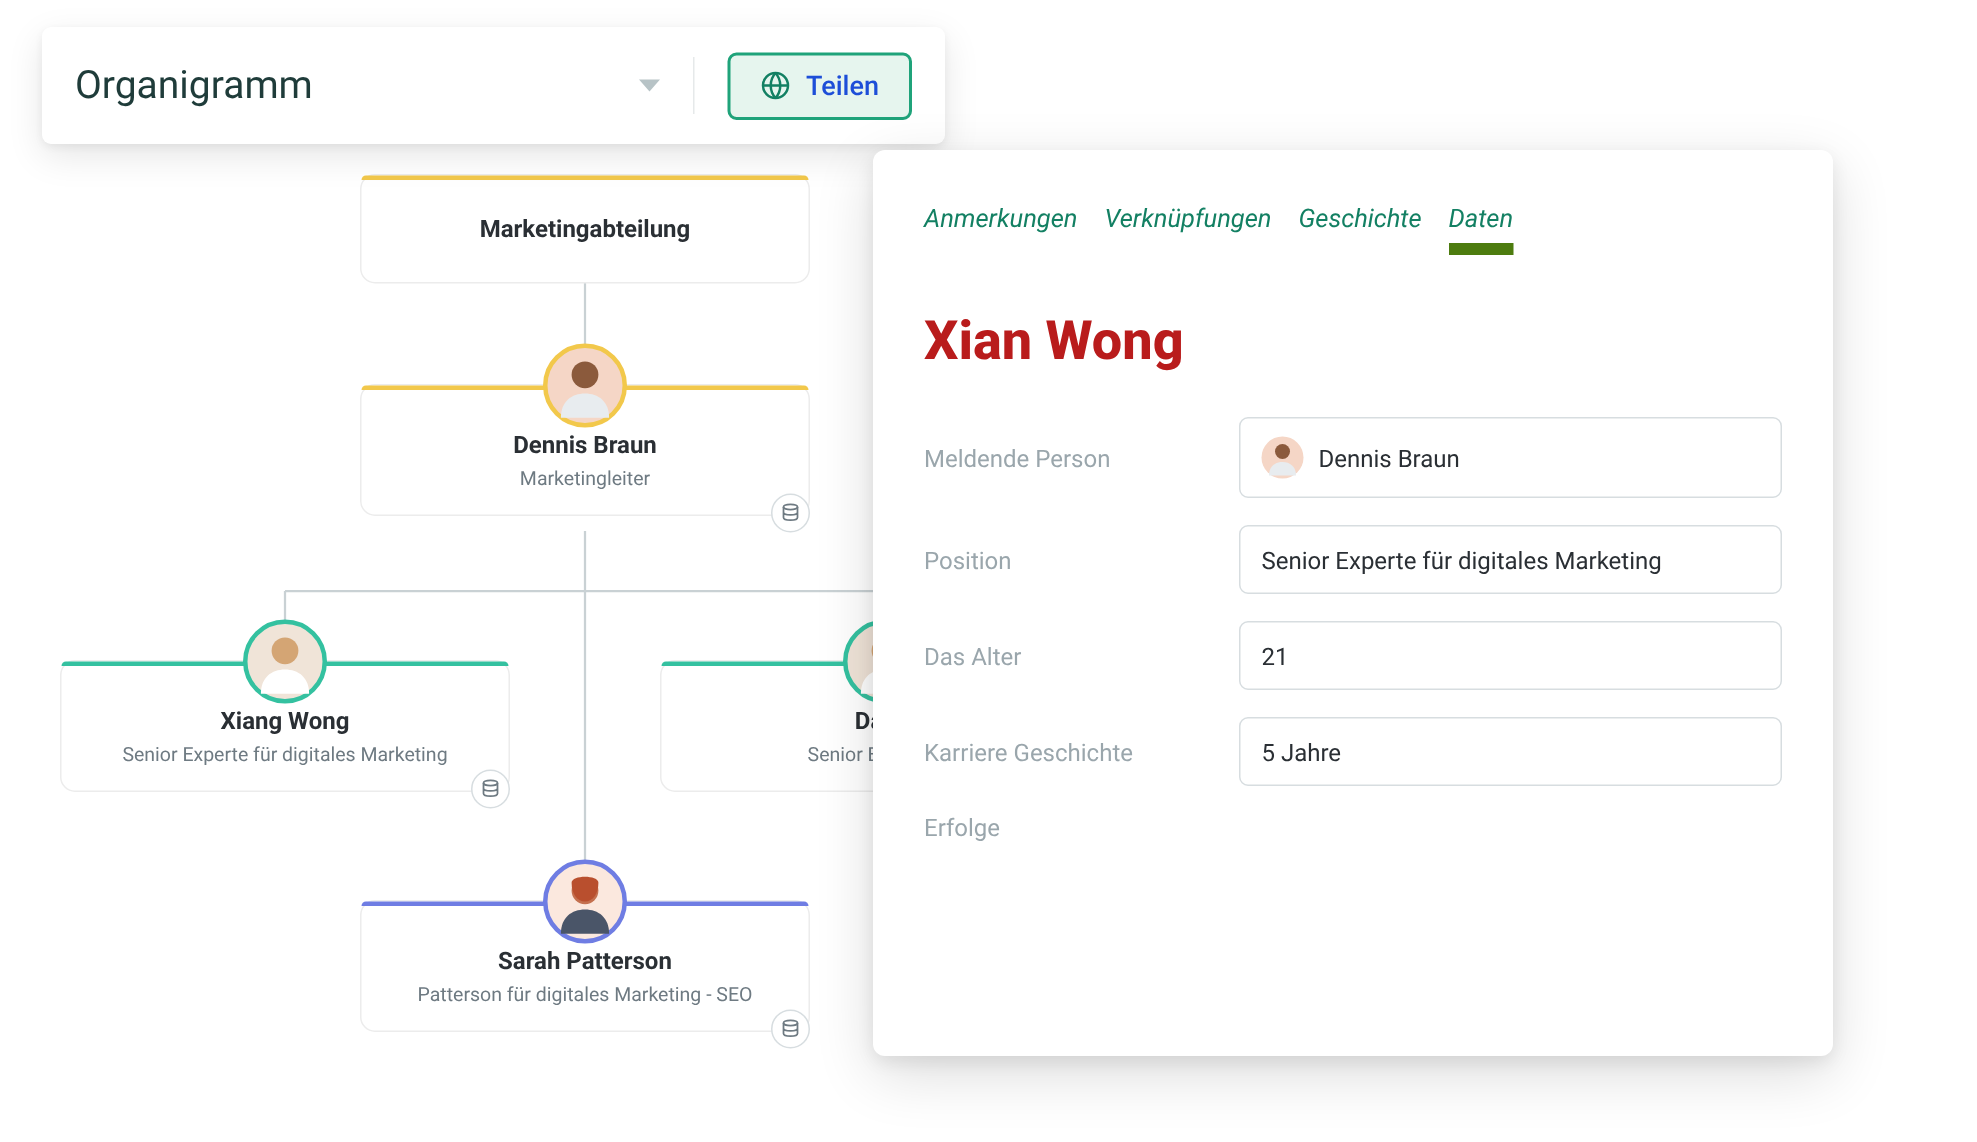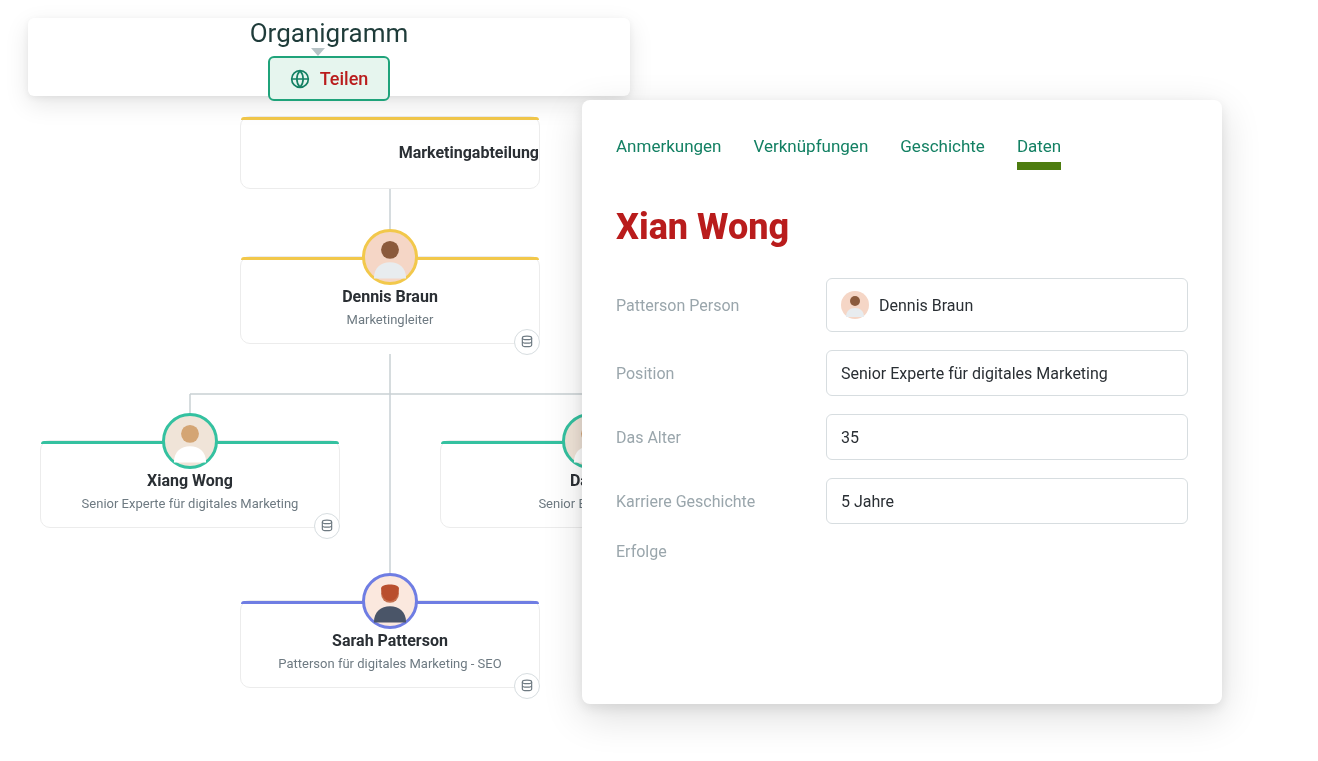--- a/index.html
+++ b/index.html
@@ -10,42 +10,41 @@
     position: absolute;
     top: 18px; left: 28px;
     width: 602px; height: 78px;
     background: #fff;
     border-radius: 6px;
     box-shadow: 0 8px 24px rgba(0,0,0,0.10), 0 2px 6px rgba(0,0,0,0.06);
     display: flex;
     align-items: center;
     padding: 0 22px;
     z-index: 5;
-    flex-direction: column;
   }
   .doc-title {
     font-size: 26px;
     color: #1f3c3a;
     font-weight: 400;
     flex: 1;
   }
   .caret-down {
     width: 0; height: 0;
     border-left: 7px solid transparent;
     border-right: 7px solid transparent;
     border-top: 8px solid #b7c3c6;
     margin-right: 22px;
   }
   .vdiv { width: 1px; height: 38px; background: #e6e9ea; margin-right: 22px;}
   .share-btn {
     display: flex; align-items: center;
     gap: 10px;
     border: 2px solid #1fa37a;
     background: #e6f5ee;
-    color: #b91c1c;
+    color: #1d4ed8;
     font-size: 18px;
     font-weight: 500;
     padding: 10px 20px;
     border-radius: 6px;
     cursor: pointer;
   }
   .globe { width: 20px; height: 20px; display: block; }
 
   
   .canvas {
@@ -63,21 +62,21 @@
     text-align: center;
     padding: 30px 12px 16px;
     z-index: 2;
   }
   .node .bar { position: absolute; top:0; left:0; right:0; height:3px; border-radius: 10px 10px 0 0; }
   .bar.yellow { background: #f2c84b; }
   .bar.teal   { background: #34c1a0; }
   .bar.blue   { background: #6f7de3; }
   .node .name { font-size: 16px; font-weight: 700; color: #2a2f34; margin-bottom: 6px; }
   .node .role { font-size: 13px; color: #6e7a82; }
-  .dept { padding: 26px 0; text-align: right; }
+  .dept { padding: 26px 16px; }
   .dept .name { margin: 0; }
   .avatar {
     position: absolute;
     top: -28px; left: 50%;
     transform: translateX(-50%);
     width: 56px; height: 56px;
     border-radius: 50%;
     border: 3px solid;
     background-size: cover;
     background-position: center;
@@ -110,21 +109,21 @@
   .panel {
     position: absolute;
     top: 100px; left: 582px;
     width: 640px; height: 604px;
     background: #fff;
     border-radius: 8px;
     box-shadow: 0 12px 40px rgba(0,0,0,0.14), 0 4px 12px rgba(0,0,0,0.08);
     padding: 36px 34px 28px;
     z-index: 6;
   }
-  .tabs { display:flex; gap: 32px; margin-bottom: 36px;}
+  .tabs { display:flex; gap: 18px; margin-bottom: 36px; font-style: italic;}
   .tab { font-size: 17px; color:#138063; cursor:pointer; padding-bottom:6px; }
   .tab.active { border-bottom: 8px solid #4d7c0f; }
   .panel h1 { font-size: 36px; font-weight: 800; color:#b91c1c; margin-bottom: 30px; }
   .row { display:flex; align-items:center; margin-bottom: 18px; gap: 20px;}
   .row label { width: 190px; font-size: 16px; color:#9aa6ac; }
   .field {
     flex:1;
     border:1px solid #d7dde0;
     border-radius:6px;
     padding: 12px 14px;
@@ -245,21 +244,21 @@
 <div class="panel">
   <div class="tabs">
     <div class="tab">Anmerkungen</div>
     <div class="tab">Verknüpfungen</div>
     <div class="tab">Geschichte</div>
     <div class="tab active">Daten</div>
   </div>
   <h1>Xian Wong</h1>
 
   <div class="row">
-    <label>Patterson Person</label>
+    <label>Meldende Person</label>
     <div class="field">
       <div class="mini-avatar">
         <svg viewBox="0 0 28 28" width="28" height="28">
             <circle cx="14" cy="10" r="5" fill="#8b5a3c"></circle>
             <path d="M5 26c0-6 4-9 9-9s9 3 9 9" fill="#e8ecef"></path>
           </svg>
       </div>
       <span>Dennis Braun</span>
     </div>
   </div>
@@ -268,21 +267,21 @@
   <div class="row">
     <label>Position</label>
     <div class="field">
       <span>Senior Experte für digitales Marketing</span>
     </div>
   </div>
 
   <div class="row">
     <label>Das Alter</label>
     <div class="field">
-      <span>35</span>
+      <span>21</span>
     </div>
   </div>
 
   <div class="row">
     <label>Karriere Geschichte</label>
     <div class="field">
       <span>5 Jahre</span>
     </div>
   </div>
 

